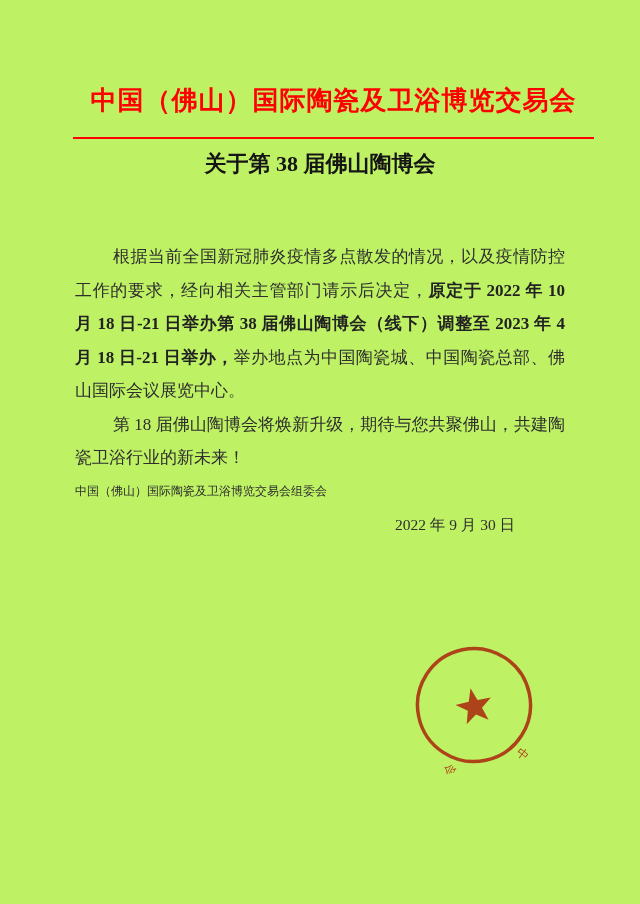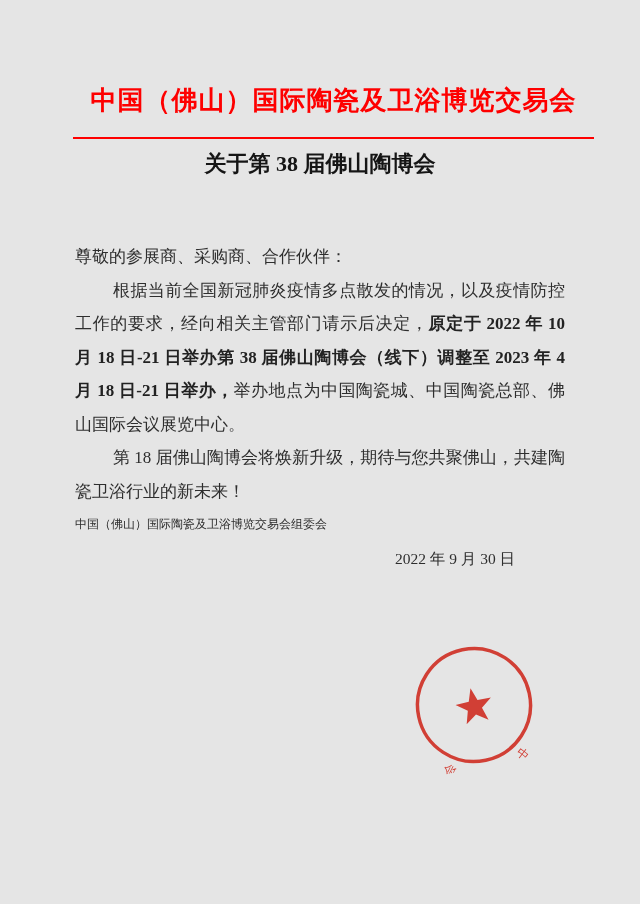--- a/index.html
+++ b/index.html
@@ -1,21 +1,21 @@
 <!DOCTYPE html>
 <html><head>
 <meta charset="utf-8">
 <style>
   html, body { margin:0; padding:0; background:#ffffff; }
   body {
     width:640px; height:904px;
     font-family:"Liberation Serif","DejaVu Serif",serif;
     position:relative; overflow:hidden;
   }
-  .page { position:absolute; inset:0; background:#e5e5e5; }
+  .page { position:absolute; inset:0; background:#bef264; }
 
   
   .header-block { position:absolute; left:73px; top:0; width:521px; }
   .org-title {
     position:absolute; top:83px; left:0; right:0;
     text-align:center; white-space:nowrap;
     color:#fe0000; font-weight:900; font-size:26px; letter-spacing:1px;
   }
   .header-rule {
     position:absolute; top:137px; left:0; right:0;
@@ -57,21 +57,20 @@
   <div class="header-block">
     <div class="org-title">中国（佛山）国际陶瓷及卫浴博览交易会</div>
     <div class="header-rule"></div>
   </div>
 
   <div class="notice-title">
     <div>关于第 38 届佛山陶博会</div>
   </div>
 
   <div class="body-text">
-    <p class="greeting">尊敬的参展商、采购商、合作伙伴：</p>
     <div id="paras">
         <p class="para"><span>根据当前全国新冠肺炎疫情多点散发的情况，以及疫情防控工作的要求，经向相关主管部门请示后决定，</span><span class="bold">原定于 2022 年 10 月 18 日-21 日举办第 38 届佛山陶博会（线下）调整至 2023 年 4 月 18 日-21 日举办，</span><span>举办地点为中国陶瓷城、中国陶瓷总部、佛山国际会议展览中心。</span></p>
         <p class="para"><span>第 18 届佛山陶博会将焕新升级，期待与您共聚佛山，共建陶瓷卫浴行业的新未来！</span></p>
       </div>
     <p class="sig-committee">中国（佛山）国际陶瓷及卫浴博览交易会组委会</p>
     <p class="sig-date">2022 年 9 月 30 日</p>
   </div>
 
   <svg class="stamp" viewBox="0 0 124 124" xmlns="http://www.w3.org/2000/svg">
     <defs>

